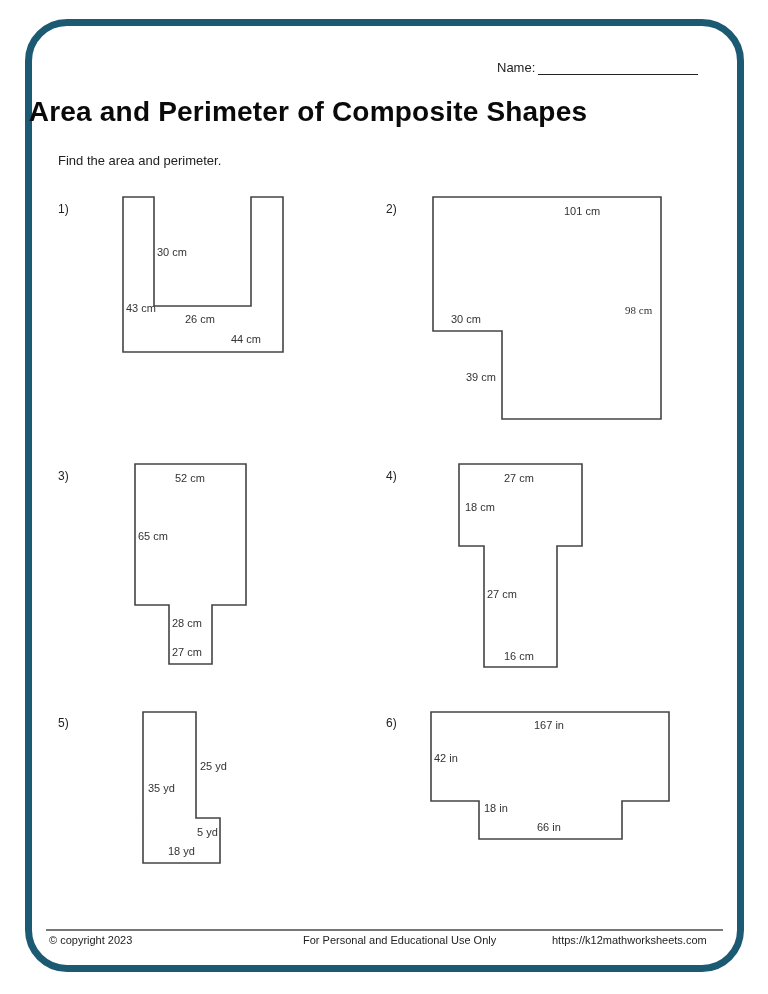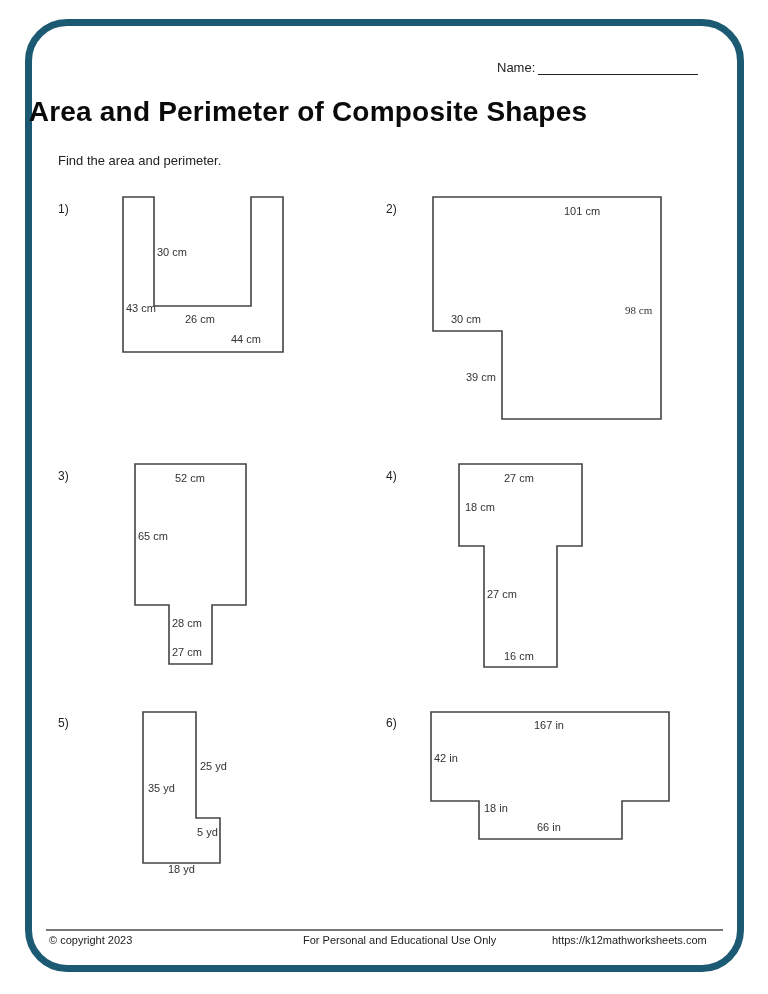--- a/index.html
+++ b/index.html
@@ -63,21 +63,21 @@
     <div class="dim" style="left: 138px; top: 530px;">65 cm</div>
     <div class="dim" style="left: 172px; top: 617px;">28 cm</div>
     <div class="dim" style="left: 172px; top: 646px;">27 cm</div>
     <div class="dim" style="left: 504px; top: 472px;">27 cm</div>
     <div class="dim" style="left: 465px; top: 501px;">18 cm</div>
     <div class="dim" style="left: 487px; top: 588px;">27 cm</div>
     <div class="dim" style="left: 504px; top: 650px;">16 cm</div>
     <div class="dim" style="left: 200px; top: 760px;">25 yd</div>
     <div class="dim" style="left: 148px; top: 782px;">35 yd</div>
     <div class="dim" style="left: 197px; top: 826px;">5 yd</div>
-    <div class="dim" style="left: 168px; top: 845px; margin-top: 18px;">18 yd</div>
+    <div class="dim" style="left: 168px; top: 845px;">18 yd</div>
     <div class="dim" style="left: 534px; top: 719px;">167 in</div>
     <div class="dim" style="left: 434px; top: 752px;">42 in</div>
     <div class="dim" style="left: 484px; top: 802px;">18 in</div>
     <div class="dim" style="left: 537px; top: 821px;">66 in</div>
   </div>
 
 <div class="footer-rule"></div>
 <div class="footer" style="left:49px;">© copyright 2023</div>
 <div class="footer" style="left:283px;padding-left:20px;">For Personal and Educational Use Only</div>
 <div class="footer" style="left:552px;">https://k12mathworksheets.com</div>

